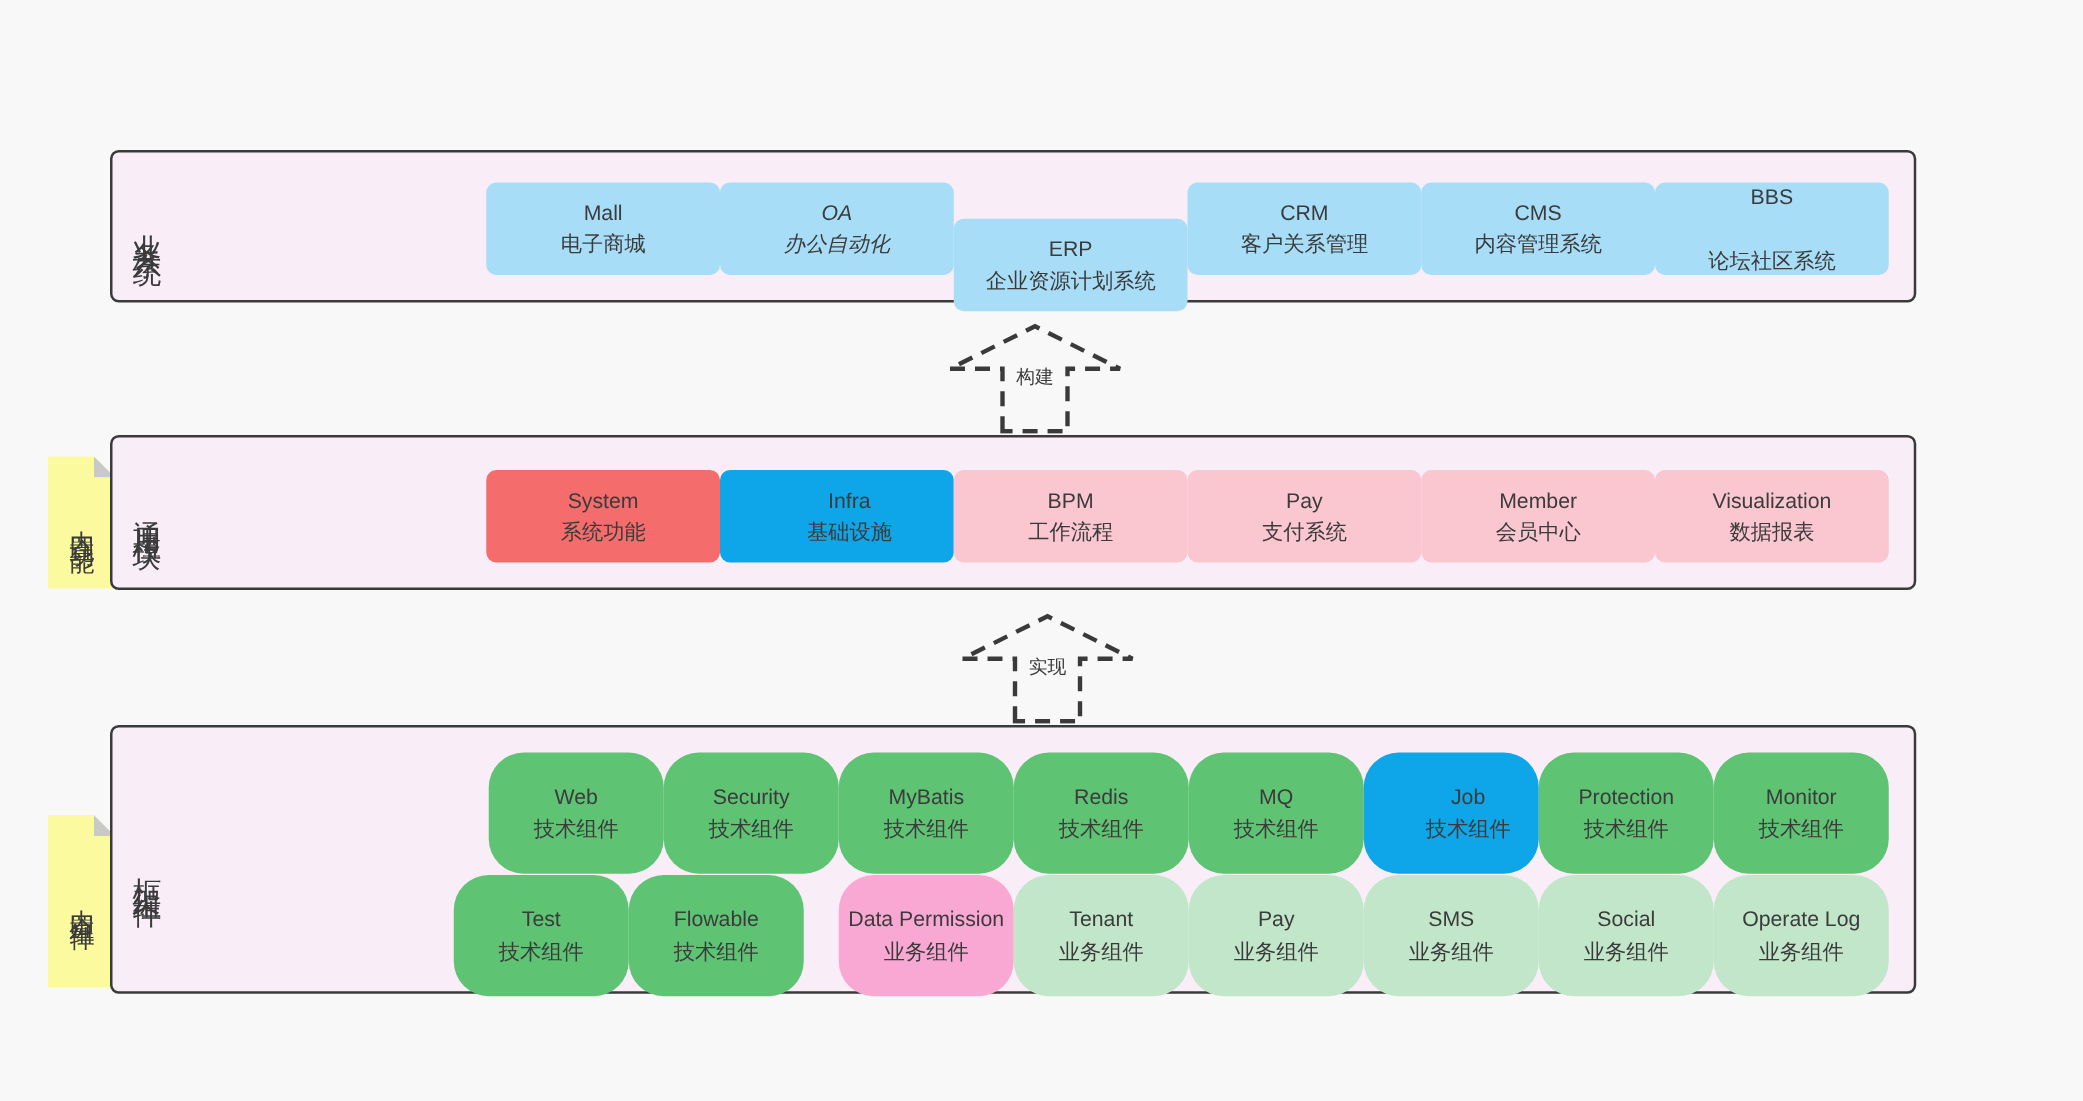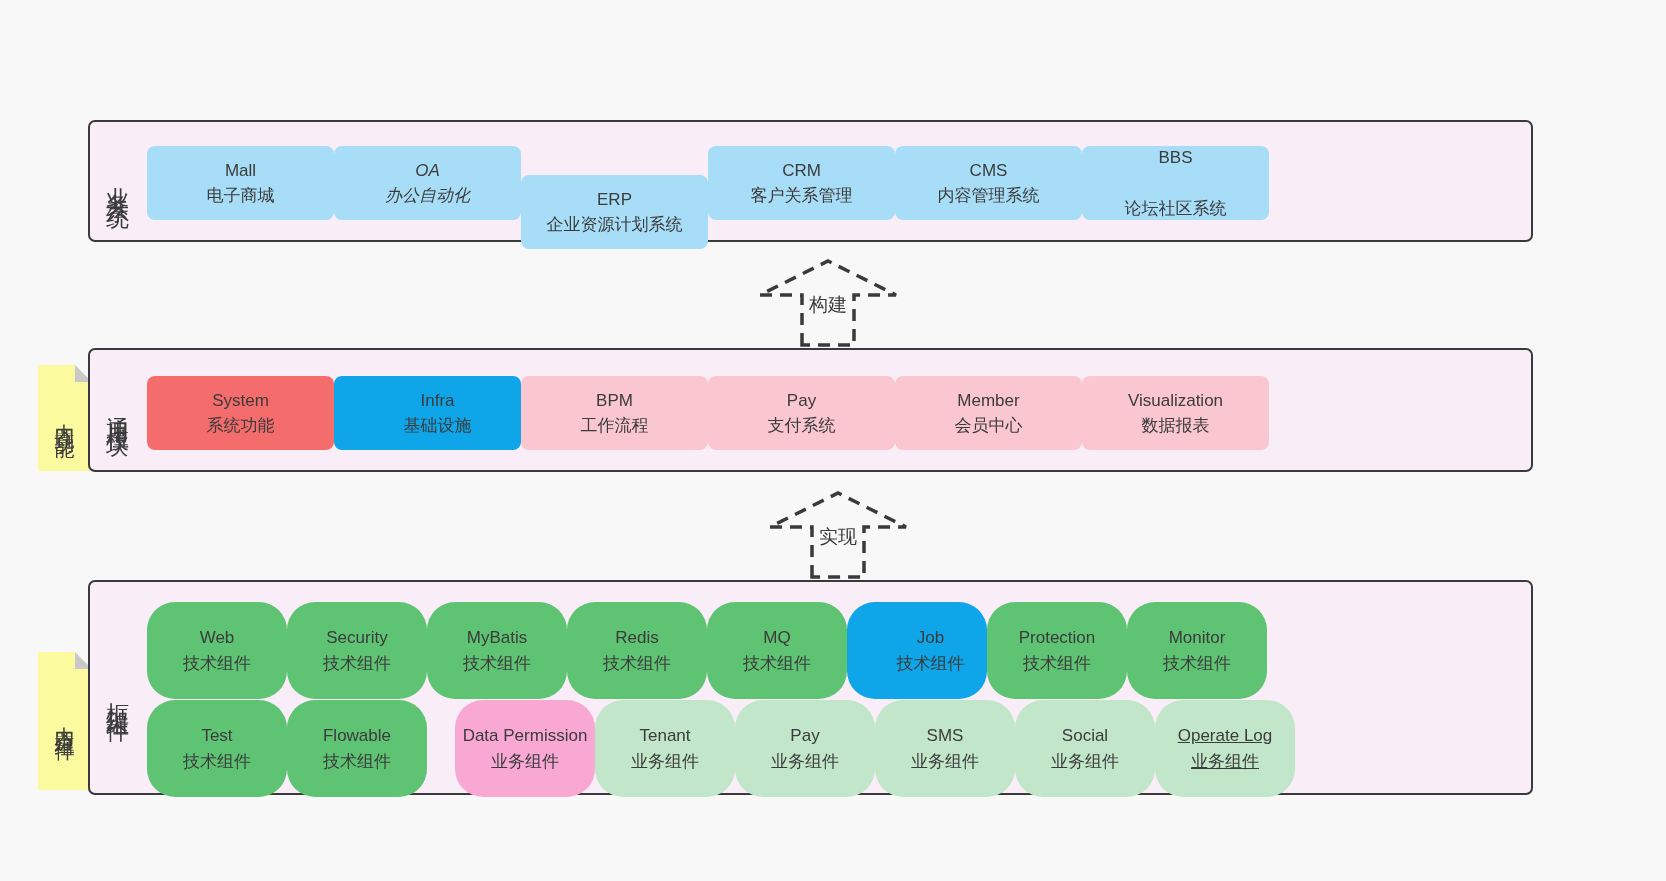--- a/index.html
+++ b/index.html
@@ -11,21 +11,21 @@
           border:2px solid #3a3a3a; border-radius:7px; z-index:1; }
   #band-business  { top:120px; height:122px; }
   #band-modules   { top:348px; height:124px; }
   #band-framework { top:580px; height:215px; }
 
   .band-label { position:absolute; left:16px; top:50%; transform:translateY(-50%);
                 writing-mode:vertical-rl; text-orientation:upright;
                 font-size:23px; letter-spacing:6px; line-height:1; color:#3b3b3b; }
   #band-framework .band-label { top:54%; }
 
-  .box-row { position:absolute; left:57px; right:20px; display:flex; justify-content:flex-start; }
+  .box-row { position:absolute; left:57px; right:20px; display:flex; justify-content:flex-end; }
   #band-business .box-row  { top:24px; }
   #band-modules  .box-row  { top:26px; }
   #band-framework .row-a   { top:20px; }
   #band-framework .row-b   { top:118px; }
 
   .box { border-radius:8px; display:flex; flex-direction:column;
          align-items:center; justify-content:center; text-align:center;
          font-size:17px; line-height:1.5; color:#3b3b3b; }
   .box.lg { width:187px; height:74px; }
   .box.sm { width:140px; height:97px;border-radius:28px; }
@@ -39,21 +39,21 @@
                background:#c9c9c9; clip-path:polygon(0 0, 100% 100%, 0 100%); }
   .note-label { writing-mode:vertical-rl; text-orientation:upright;
                 font-size:20px; letter-spacing:5px; line-height:1; color:#3b3b3b; }
 
   .arrow { position:absolute; width:150px; height:92px; z-index:1; }
   #arrow-build     { left:753px; top:255px; }
   #arrow-implement { left:763px; top:487px; }
   .arrow svg { display:block; width:100%; height:100%; }
   .arrow polygon { fill:none; stroke:#3a3a3a; stroke-width:3.5; stroke-dasharray:12 8; }
   .arrow-label { position:absolute; left:50%; top:37px; transform:translateX(-50%);
-                 background:#f8f8f8; padding:0 3px; font-size:19px; white-space:nowrap; }
+                 background:#f8f8f8; padding:0 3px; font-size:15px; white-space:nowrap; }
 </style>
 </head>
 <body>
 
 <div class="canvas">
 
   <div class="note" id="note-modules" style="background-color: rgb(252, 250, 158);">
     <span class="note-label">内置功能</span>
   </div>
   <div class="note-fold" style="left:75px; top:365px;"></div>
@@ -194,20 +194,20 @@
         <span>业务组件</span>
       </div>
       <div class="box sm" style="background-color: rgb(193, 230, 201);">
         <span>SMS</span>
         <span>业务组件</span>
       </div>
       <div class="box sm" style="background-color: rgb(193, 230, 201);">
         <span>Social</span>
         <span>业务组件</span>
       </div>
-      <div class="box sm" style="background-color: rgb(193, 230, 201); text-decoration: underline;">
+      <div class="box sm" style="background-color: rgb(193, 230, 201);">
         <span>Operate Log</span>
         <span>业务组件</span>
       </div>
     </div>
   </div>
 
 </div>
 
 </body></html>

